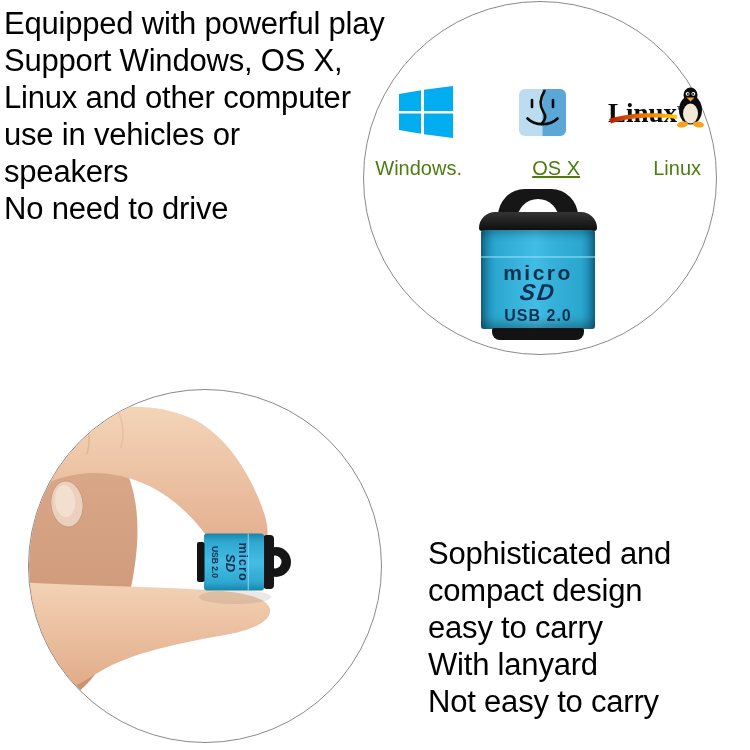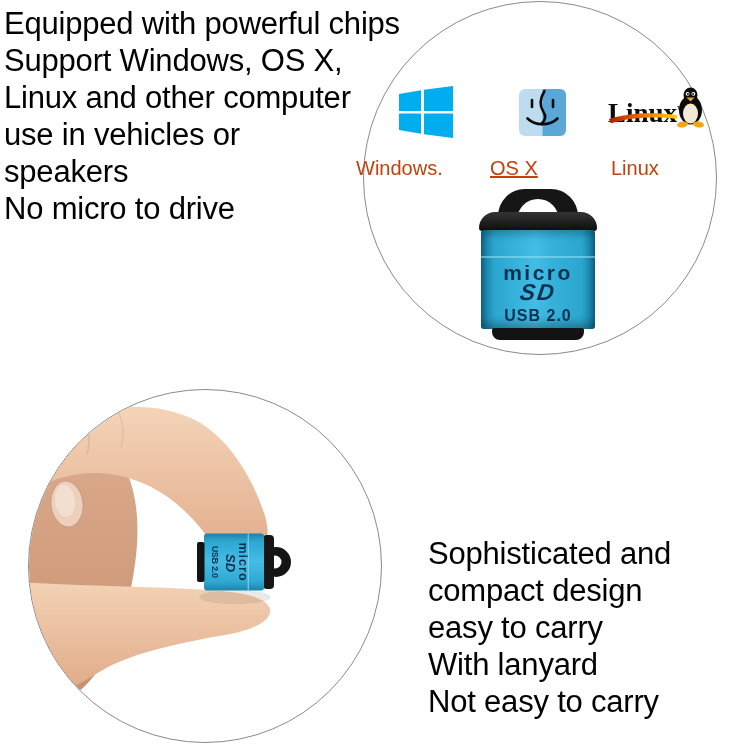--- a/index.html
+++ b/index.html
@@ -18,21 +18,21 @@
   .hand-circle{left:28px;top:389px;overflow:hidden;}
   
   .os-icon{position:absolute;}
   .win-icon{left:35px;top:84px;}
   .finder-icon{left:155px;top:87px;}
   .linux-logo{position:absolute;left:244px;top:82px;width:100px;height:54px;}
   .linux-word{position:absolute;left:0;top:16px;font-family:"Liberation Serif",serif;font-weight:700;font-size:27px;color:#0a0a0a;line-height:1;}
   .linux-tm{font-size:9px;vertical-align:super;}
   .swoosh{position:absolute;left:0;top:26px;}
   .tux{position:absolute;right:2px;top:2px;}
-  .os-label{position:absolute;top:155px;font-size:20px;color:#c2410c;text-align:left;}
+  .os-label{position:absolute;top:155px;font-size:20px;color:#4d7c0f;text-align:right;}
   .os-label.w{left:-8px;width:106px;}
   .os-label.m{left:126px;width:90px;text-decoration:underline;}
   .os-label.l{left:247px;width:90px;}
   
   .loop{position:absolute;left:134px;top:187px;width:80px;height:31px;background:#161616;border-radius:40px 40px 6px 6px;}
   .loop-hole{position:absolute;left:19px;top:10px;width:42px;height:21px;background:#fff;border-radius:21px 21px 0 0;}
   .cap{position:absolute;left:115px;top:210px;width:118px;height:19px;background:linear-gradient(#343434,#0d0d0d);border-radius:16px 16px 3px 3px;}
   .dev-body{
     position:absolute;left:117px;top:228px;width:114px;height:99px;border-radius:3px;
     background:linear-gradient(90deg,#15789e 0%,#2ba6cf 12%,#41bde6 48%,#35b1da 62%,#2ba6cf 88%,#15789e 100%);
@@ -45,26 +45,26 @@
   .port-label{margin-top:4px;font-weight:700;font-size:16px;letter-spacing:1px;color:#0e3050;line-height:1;}
   .base-tab{position:absolute;left:128px;top:326px;width:92px;height:12px;background:#131313;border-radius:2px 2px 8px 8px;}
   svg text{font-family:"Liberation Sans",sans-serif;}
 </style>
 </head>
 <body>
 
 <div class="canvas">
 
   <div class="feature-text top">
-    <div>Equipped with powerful chips</div>
+    <div>Equipped with powerful play</div>
     <div>Support Windows, OS X,</div>
     <div>Linux and other computer</div>
     <div>use in vehicles or</div>
     <div>speakers</div>
-    <div>No micro to drive</div>
+    <div>No need to drive</div>
   </div>
 
   <div class="big-circle os-circle">
 
     <svg class="os-icon win-icon" width="54" height="52" viewBox="0 0 54 52">
       <g fill="#00adef">
         <polygon points="0,8 22,4.2 22,25 0,25"></polygon>
         <polygon points="25,3.7 54,0 54,25 25,25"></polygon>
         <polygon points="0,27.5 22,27.5 22,47.8 0,44"></polygon>
         <polygon points="25,27.5 54,27.5 54,52 25,48.3"></polygon>

